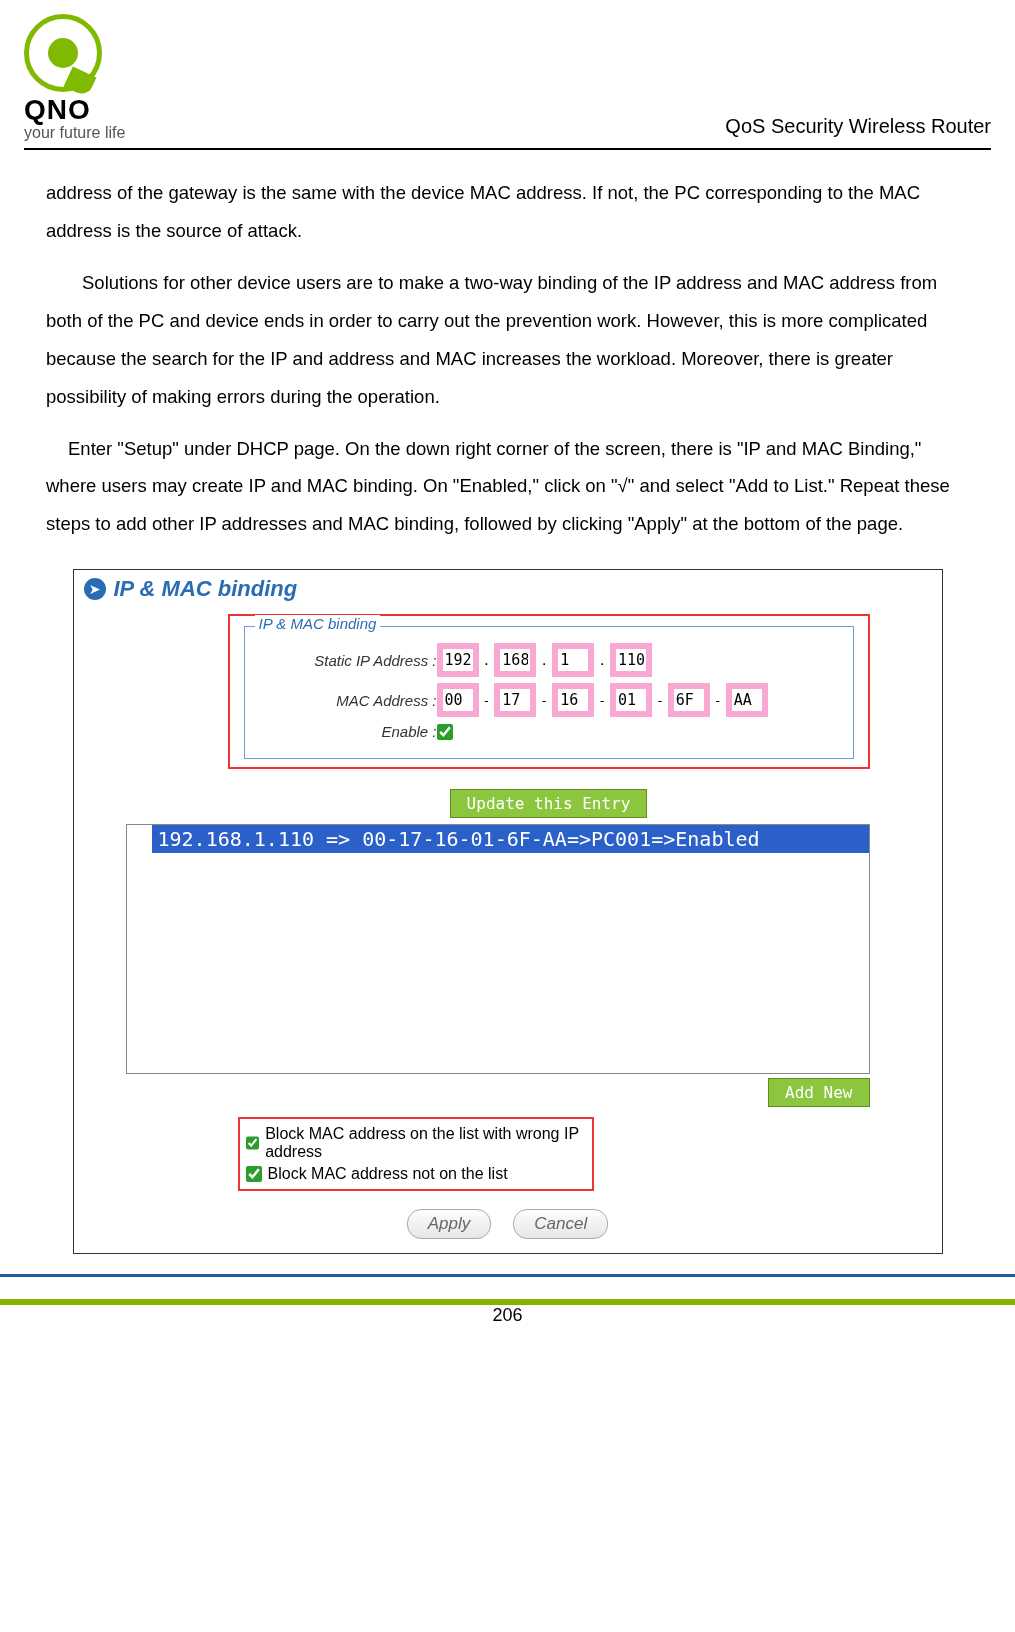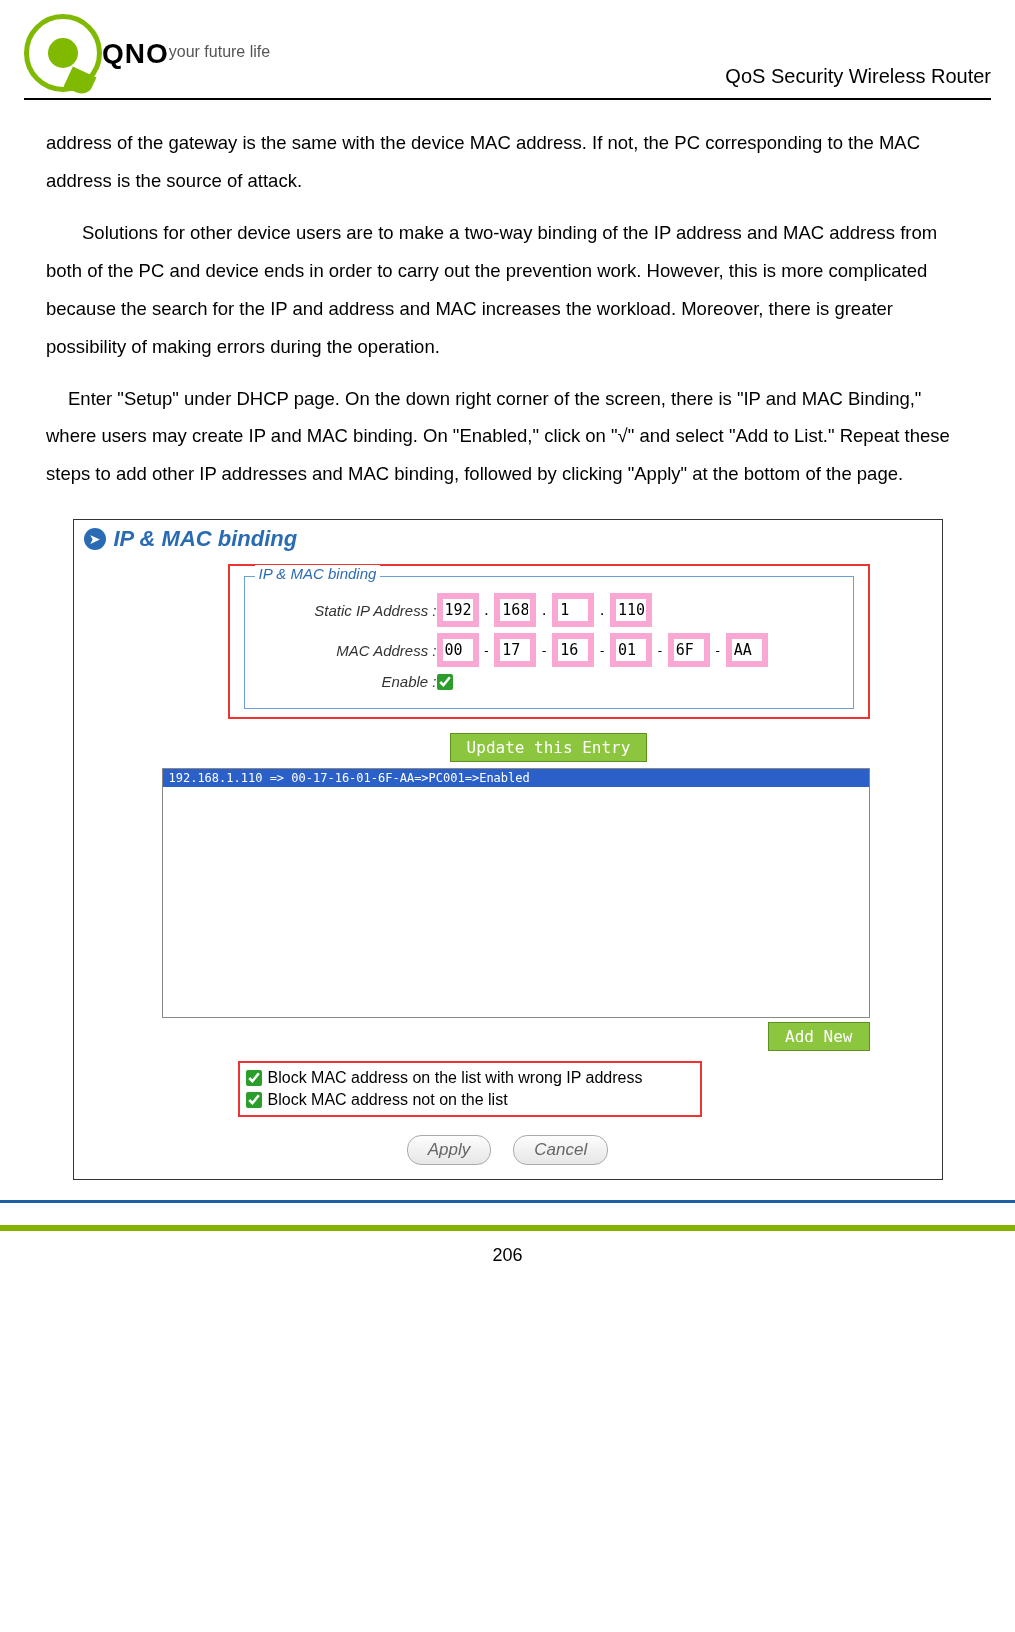--- a/index.html
+++ b/index.html
@@ -5,21 +5,21 @@
   * { box-sizing: border-box; margin: 0; padding: 0; }
   body {
     font-family: Arial, Helvetica, sans-serif;
     background: #fff;
     width: 1015px;
     margin: 0 auto;
     color: #000;
   }
   .page { padding: 14px 24px 20px 24px; }
   .top-row { display: flex; align-items: flex-end; justify-content: space-between; }
-  .logo-area { display: flex; flex-direction: row; align-items: center; }
+  .logo-area { display: flex; flex-direction: column; align-items: flex-start; }
   .logo-q {
     width: 78px; height: 78px; border: 5px solid #7fba00; border-radius: 50%;
     display:flex;align-items:center;justify-content:center; position:relative;
   }
   .logo-q .inner { width: 30px; height: 30px; background:#7fba00; border-radius:50%; }
   .logo-q .tail { position:absolute; bottom:-6px; right:4px; width:26px; height:22px;
     background:#7fba00; border-radius:0 0 50% 0; transform:rotate(25deg);}
   .brand { font-weight:700; font-size:28px; letter-spacing:1px; margin-top:2px;}
   .tagline { font-size:16px; color:#555; margin-top:-2px;}
   .header-right { font-size:20px; padding-bottom:4px;}
@@ -43,39 +43,39 @@
   .red-box { border:2px solid #e33; margin: 0 72px 0 154px; padding-bottom:4px; }
   .fieldset { border:1px solid #6aa0d4; margin:10px 14px 4px 14px; padding:10px 12px 12px 12px; position:relative; }
   .legend { position:absolute; top:-12px; left:10px; background:#fff; color:#2a6cb3; font-size:15px; padding:0 4px; font-style:italic; }
   .row { display:flex; align-items:center; margin:6px 0; }
   .lbl { width:180px; text-align:right; font-size:15px; color:#333; padding-right:0; font-style:italic;}
   .tin { width:42px; font-family:monospace; font-size:15px; padding:2px; border:6px solid #f9a8d4;}
   .tinw { width:74px; font-family:monospace; font-size:15px; padding:2px; border:1px solid #888;}
   .dot { padding:0 4px; font-family:monospace;}
   .dash { padding:0 4px; font-family:monospace;}
   .chk { width:16px; height:16px; accent-color:#2a9d2a; }
-  .update-row { display:flex; justify-content:center; padding:14px 0 4px 0; margin:0 72px 0 154px; }
+  .update-row { display:flex; justify-content:center; padding:20px 0 4px 0; margin:0 72px 0 154px; }
   .listbox {
     border:1px solid #888; background:#fff; height:250px; overflow:auto;
-    margin:2px 72px 4px 88px; font-family:monospace; font-size:12px;
+    margin:2px 72px 4px 52px; font-family:monospace; font-size:20px;padding-left:25px;
   }
   .list-item-sel { background:#2a60c8; color:#fff; padding:2px 6px; }
   .action-row { display:flex; justify-content:space-between; align-items:center;
     margin:2px 72px 4px 88px; }
   .spacer { flex:1; }
-  .block-opts { border:2px solid #e33; margin:10px 72px 4px 164px; padding:4px 6px; width:464px;}
+  .block-opts { border:2px solid #e33; margin:10px 72px 4px 164px; padding:4px 6px; width:356px;}
   .block-row { display:flex; align-items:center; gap:6px; font-size:16px; padding:2px 0;}
   .apply-row { display:flex; justify-content:center; gap:22px; padding:14px 0 14px 0;}
   .pill-btn {
     border:1px solid #aaa; border-radius:14px; padding:4px 20px; font-size:17px;
     background:linear-gradient(#fdfdfd,#e6e6e6); color:#666; font-style:italic;
   }
   .bar-bottom { height:6px; background:#85b200; margin-top:22px;}
   .bar-top { height:3px; background:#1d5fa7; }
-  .pagenum { text-align:center; font-size:18px; padding:14px 0;}
+  .pagenum { text-align:center; font-size:18px; padding:0 0;}
 </style>
 </head>
 <body>
 
 <div class="page">
   <div class="top-row">
     <div class="logo-area">
       <div class="logo-q">
         <div class="inner"></div>
           <div class="tail"></div>

